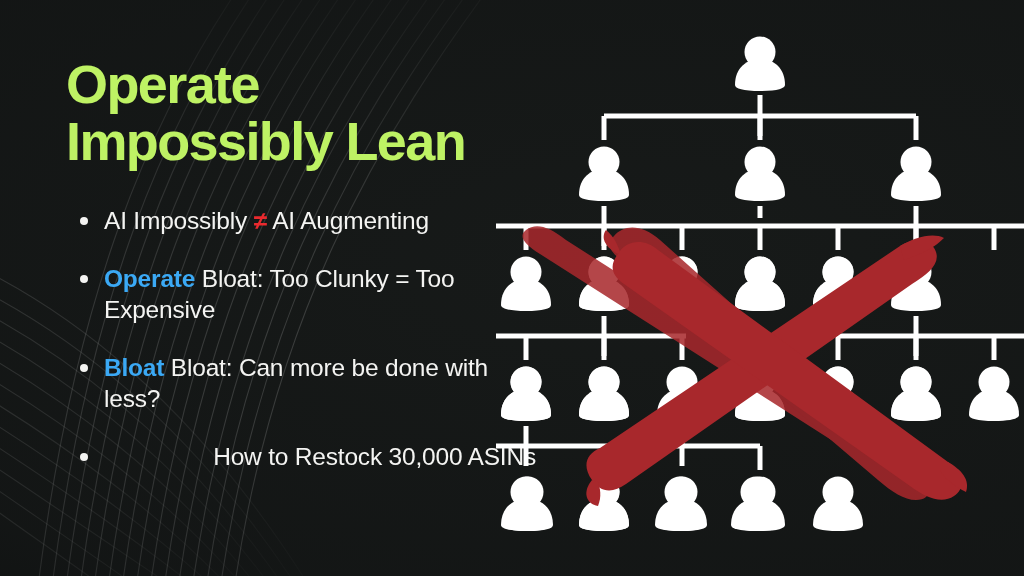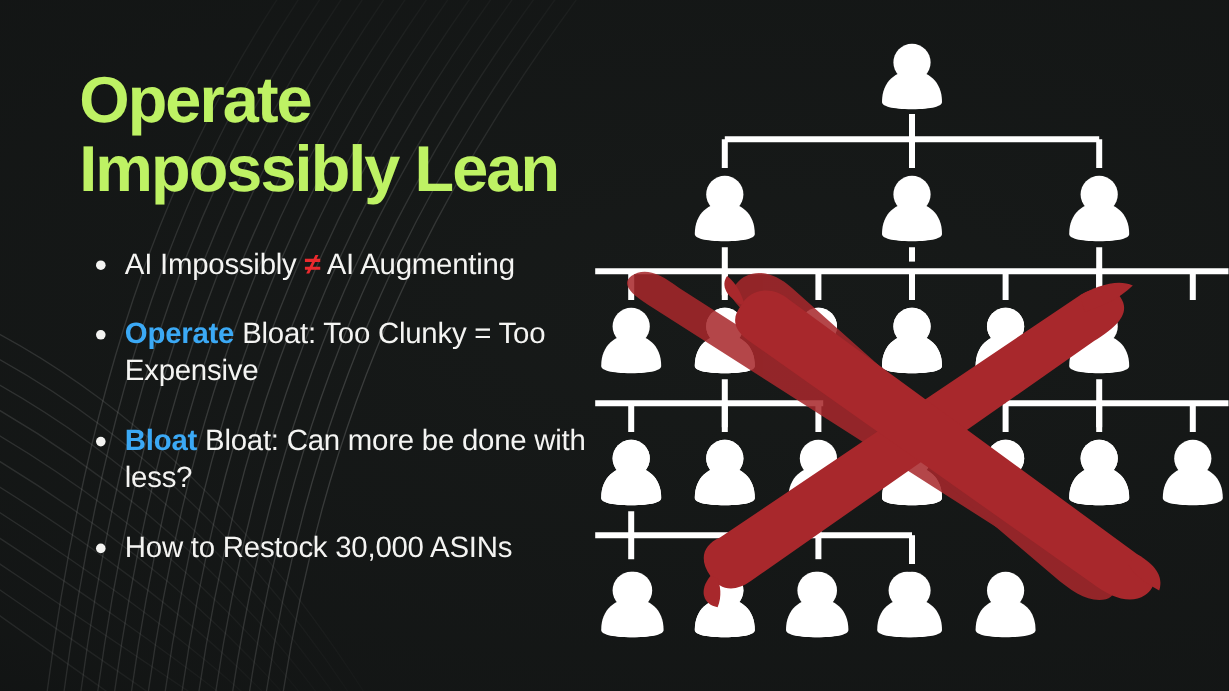--- a/index.html
+++ b/index.html
@@ -62,21 +62,21 @@
   .bullet {
     position: relative;
     padding-left: 38px;
     margin-bottom: 27px;
     color: #F4F4F2;
     font-size: 24.5px;
     line-height: 1.26;
     letter-spacing: -0.2px;
     font-weight: 400;
   }
-  .bullet:last-child { margin-bottom: 0; }
+  .bullet:last-child { margin-bottom: 0; text-align: right; }
   .bullet .dot {
     position: absolute;
     left: 14px;
     top: 11px;
     width: 8px;
     height: 8px;
     border-radius: 50%;
     background: #F4F4F2;
   }
   .accent-blue { color: #3BA9F5; font-weight: 700; }

